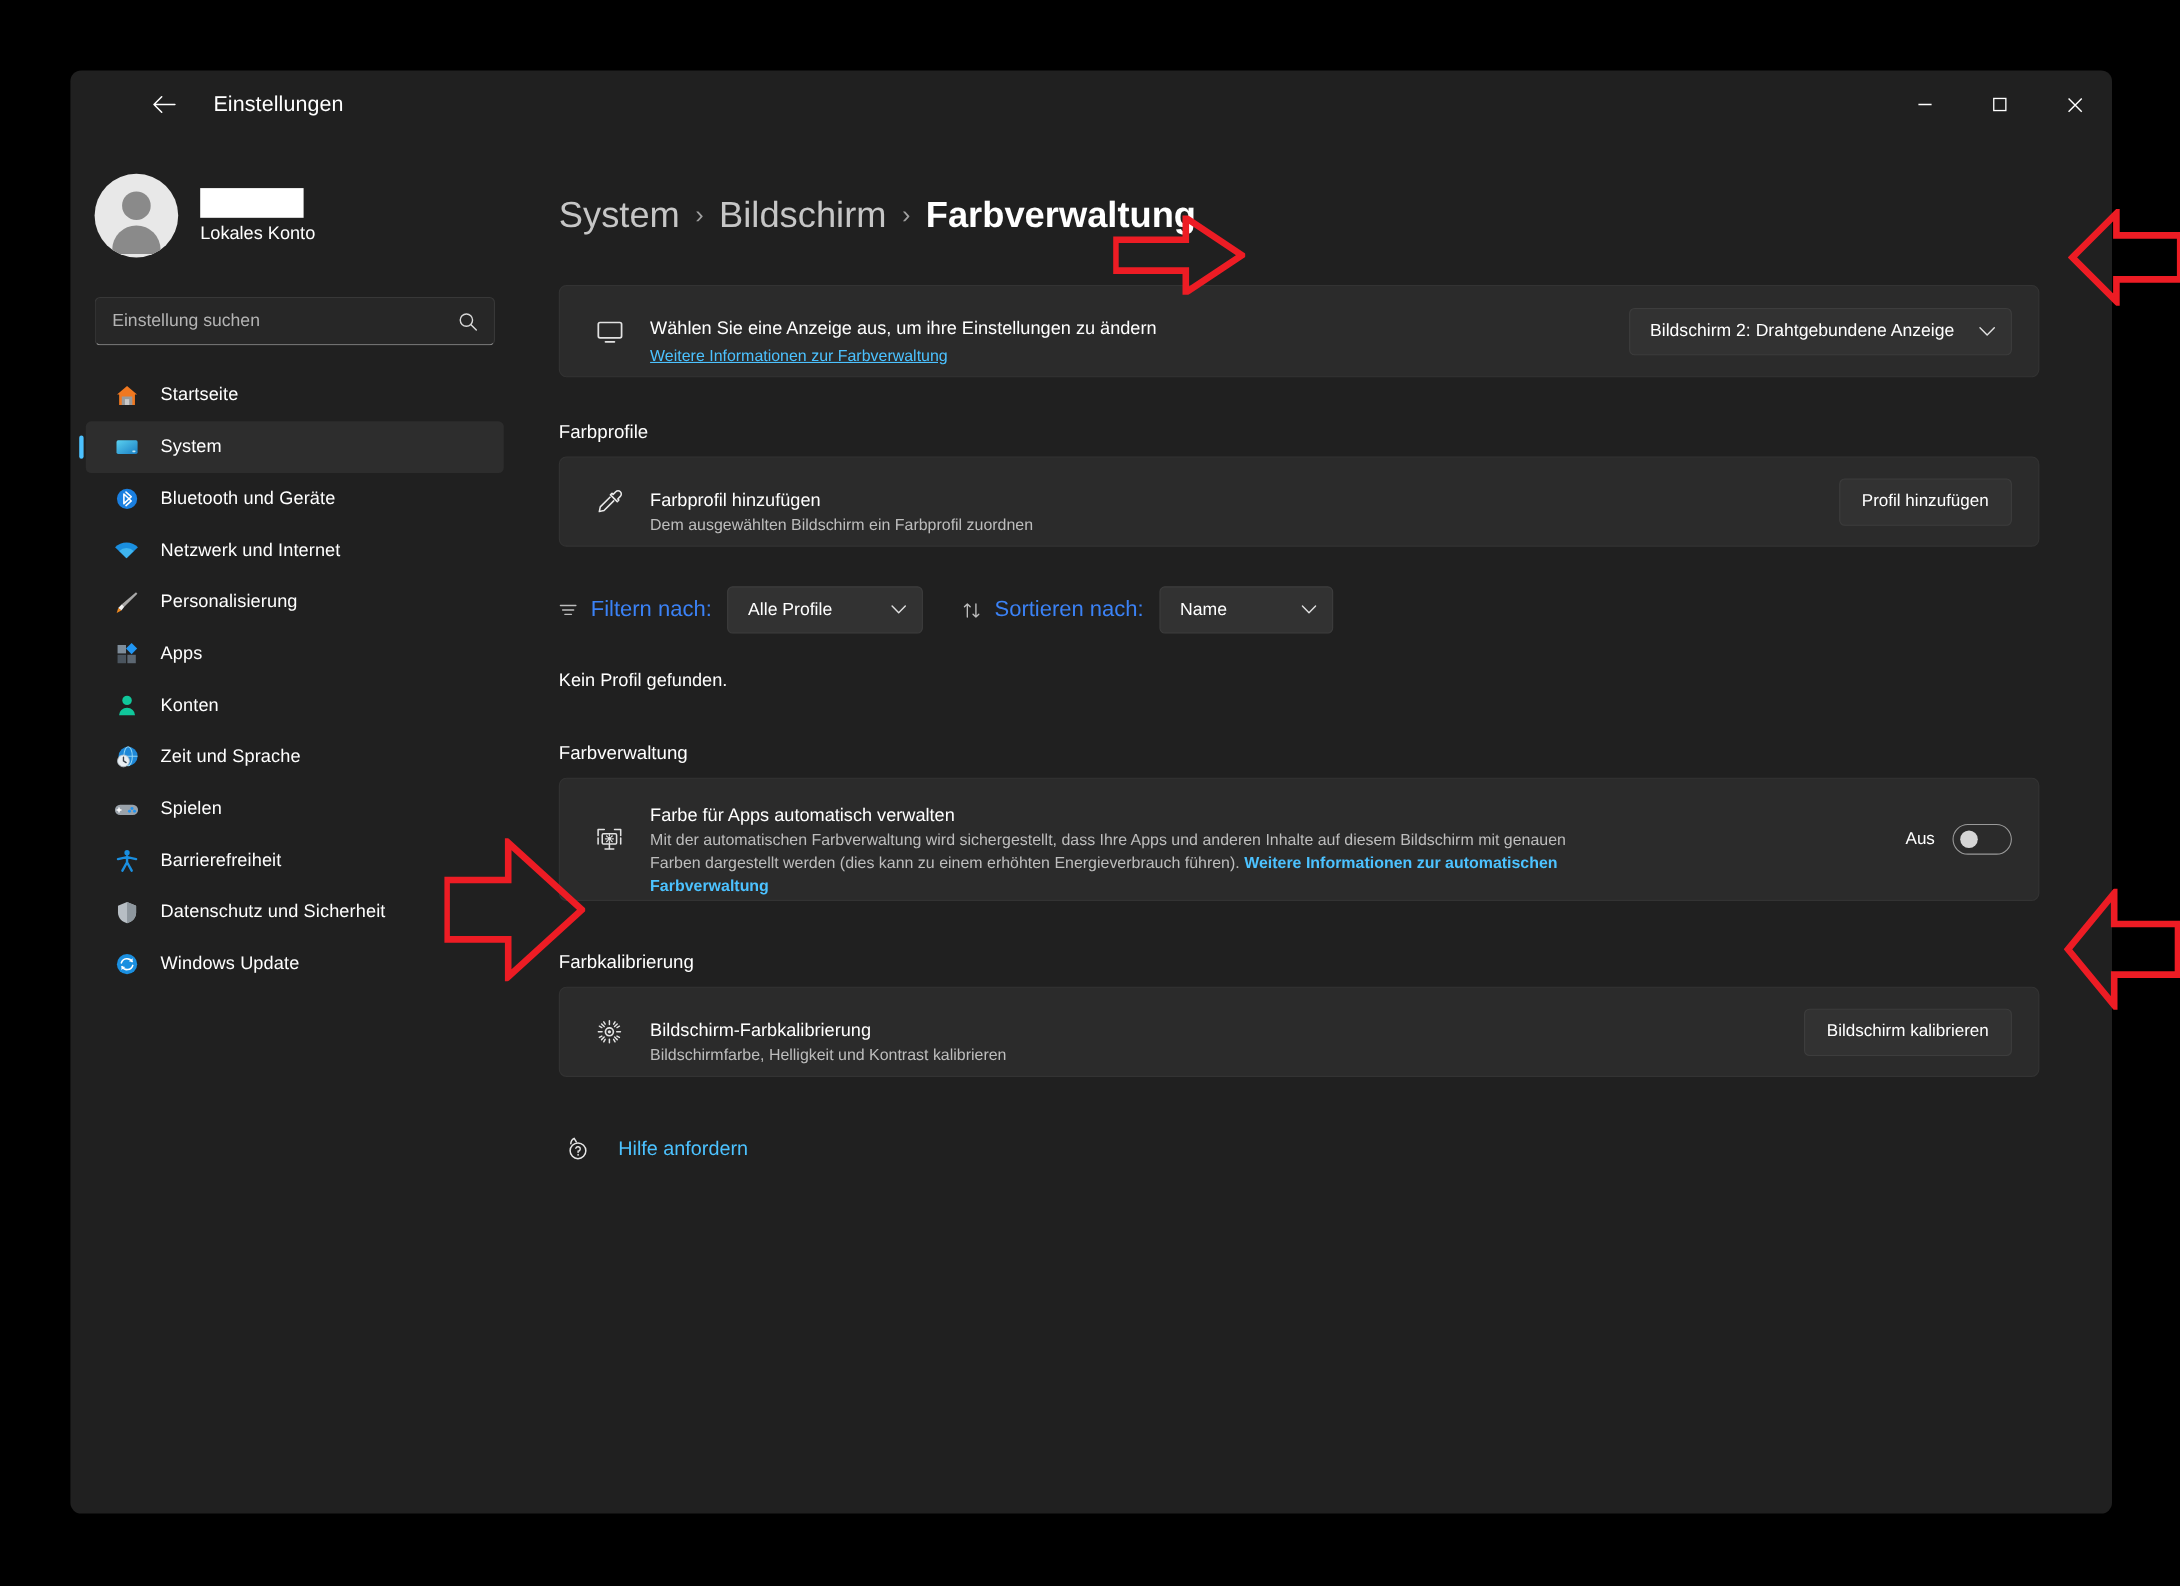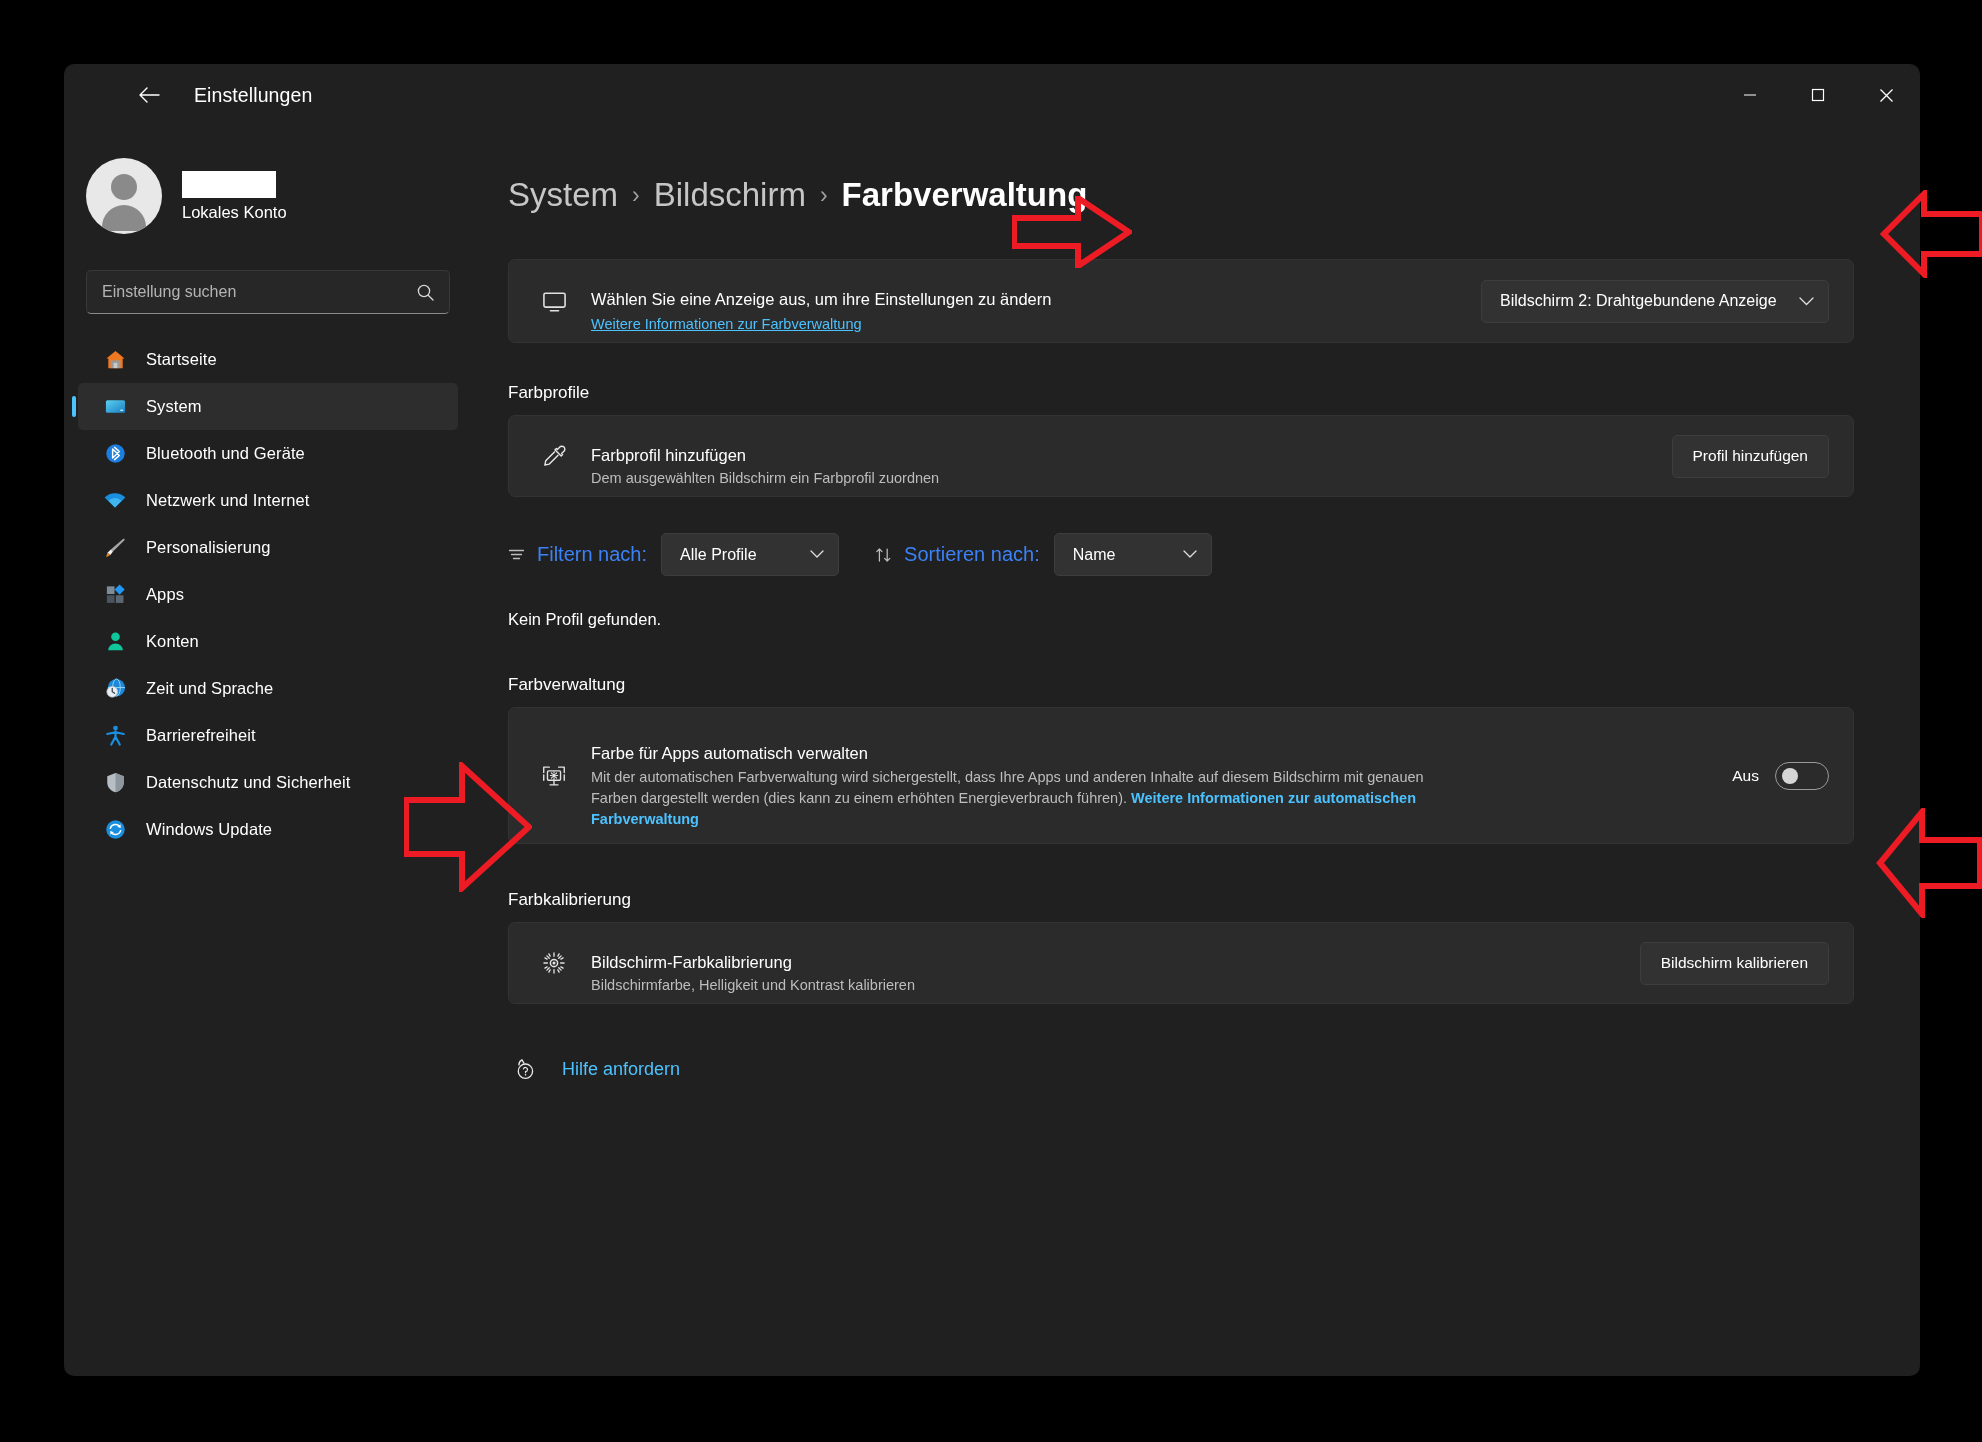--- a/index.html
+++ b/index.html
@@ -490,20 +490,32 @@
               <circle cx="13" cy="11" r="9" fill="#1e88d8"></circle>
               <ellipse cx="13" cy="11" rx="4" ry="9" fill="none" stroke="#8fd4f5" stroke-width="1"></ellipse>
               <path d="M4.2 11 H21.8" stroke="#8fd4f5" stroke-width="1"></path>
               <circle cx="8.6" cy="15.4" r="5.6" fill="#e9eef2" stroke="#b9c4cc" stroke-width=".8"></circle>
               <path d="M8.6 11.8 V15.4 L11.1 17" stroke="#374049" stroke-width="1.3" fill="none" stroke-linecap="round"></path>
             </svg>
           </span>
           <span class="nav-label">Zeit und Sprache</span>
         </div>
 
+        <div class="nav-item">
+          <span class="nav-icon">
+            <svg width="24" height="24" viewBox="0 0 24 24">
+              <rect x="1.5" y="7.6" width="21" height="9.4" rx="4.7" fill="#9aa2aa"></rect>
+              <path d="M5.2 10.6 V14.2 M3.4 12.4 H7" stroke="#ffffff" stroke-width="1.3" stroke-linecap="round"></path>
+              <circle cx="17" cy="10.9" r="1.35" fill="#2196f3"></circle>
+              <circle cx="19.3" cy="13.4" r="1.35" fill="#2196f3"></circle>
+              <circle cx="14.7" cy="13.4" r="1.35" fill="#2196f3"></circle>
+            </svg>
+          </span>
+          <span class="nav-label">Spielen</span>
+        </div>
 
         <div class="nav-item">
           <span class="nav-icon">
             <svg width="23" height="23" viewBox="0 0 24 24">
               <circle cx="12" cy="4.3" r="2.5" fill="#1a8fe0"></circle>
               <path d="M12 7.6 L12 14 M12 8.6 L3.4 10.4 M12 8.6 L20.6 10.4 M12 13.4 L7.6 21.4 M12 13.4 L16.4 21.4" stroke="#1a8fe0" stroke-width="2.3" stroke-linecap="round" fill="none"></path>
             </svg>
           </span>
           <span class="nav-label">Barrierefreiheit</span>
         </div>
@@ -613,21 +625,21 @@
               <path d="M1 1 L7 7 L13 1" fill="none" stroke="#e0e0e0" stroke-width="1.3" stroke-linecap="round" stroke-linejoin="round"></path>
             </svg>
           </span>
         </div>
       </div>
 
       <div class="empty-text" style="margin-top:34px;">Kein Profil gefunden.</div>
 
       <div class="section-head" style="margin-top:46px;">Farbverwaltung</div>
 
-      <div class="card" style="height:137px;justify-content:center;">
+      <div class="card" style="height:112px;justify-content:center;">
         <span class="card-icon">
           <svg width="28" height="28" viewBox="0 0 24 24">
             <path d="M3.2 4.4 H8 M3.2 4.4 V9 M20.8 4.4 H16 M20.8 4.4 V9 M3.2 15.6 V11 M20.8 15.6 V11" fill="none" stroke="#e2e2e2" stroke-width="1.2" stroke-linecap="round"></path>
             <rect x="6.4" y="7.6" width="11.2" height="8" rx="1" fill="none" stroke="#e2e2e2" stroke-width="1.2"></rect>
             <circle cx="12" cy="11.6" r="1.6" fill="#e2e2e2"></circle>
             <path d="M12 8.4 V9.4 M12 13.8 V14.8 M8.9 11.6 H9.9 M14.1 11.6 H15.1 M9.8 9.4 L10.5 10.1 M13.5 13.1 L14.2 13.8 M14.2 9.4 L13.5 10.1 M10.5 13.1 L9.8 13.8" stroke="#e2e2e2" stroke-width="1" stroke-linecap="round"></path>
             <path d="M12 15.6 V19 M8.6 19.6 H15.4" stroke="#e2e2e2" stroke-width="1.2" stroke-linecap="round"></path>
           </svg>
         </span>
         <div class="card-main">

